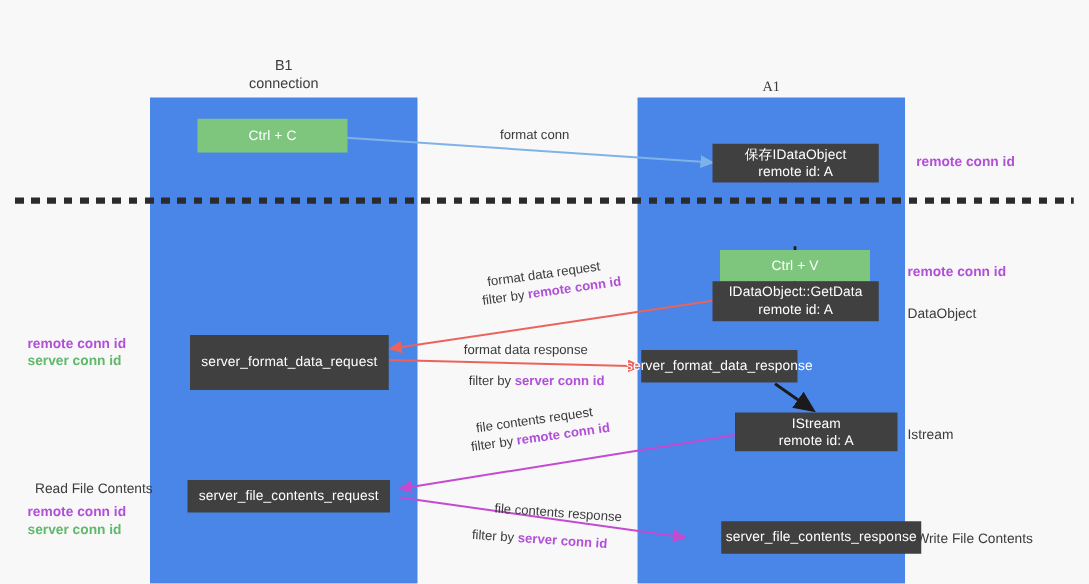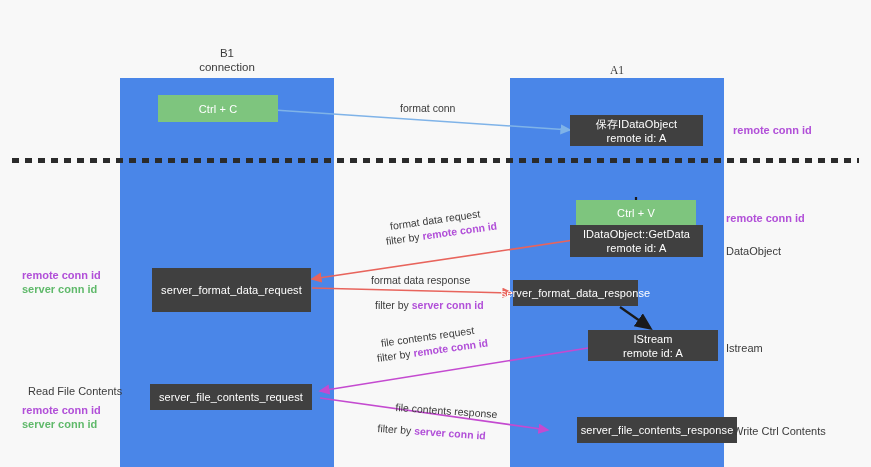--- a/index.html
+++ b/index.html
@@ -224,21 +224,21 @@
   <div class="side-label" style="left:726px; top:211px;">
     <span class="c-purple">remote conn id</span>
   </div>
   <div class="side-label" style="left:726px; top:244px;">
     <span class="c-dark">DataObject</span>
   </div>
   <div class="side-label" style="left:726px; top:341px;">
     <span class="c-dark">Istream</span>
   </div>
   <div class="side-label" style="left:733px; top:424px;">
-    <span class="c-dark">Write Ctrl Contents</span>
+    <span class="c-dark">Write File Contents</span>
   </div>
 
   <div class="side-label" style="left:22px; top:268px;">
     <span class="c-purple">remote conn id</span>
     <span class="c-green">server conn id</span>
   </div>
 
   <div class="side-label" style="left:28px; top:384px;">
     <span class="c-dark">Read File Contents</span>
   </div>

